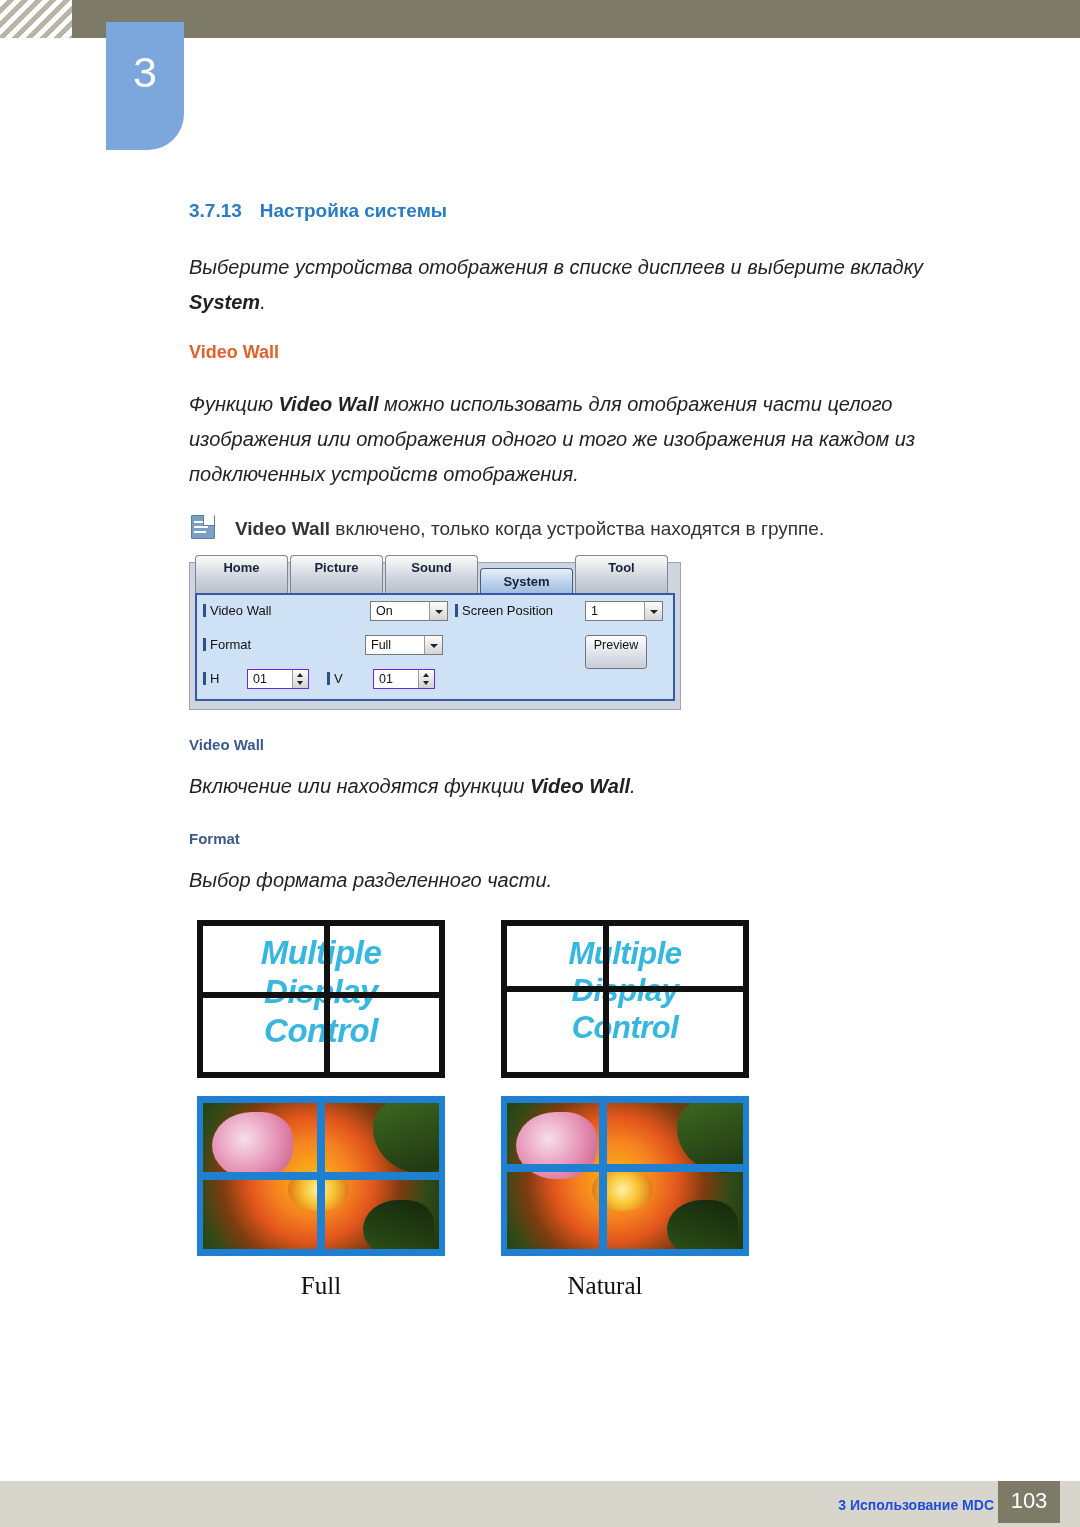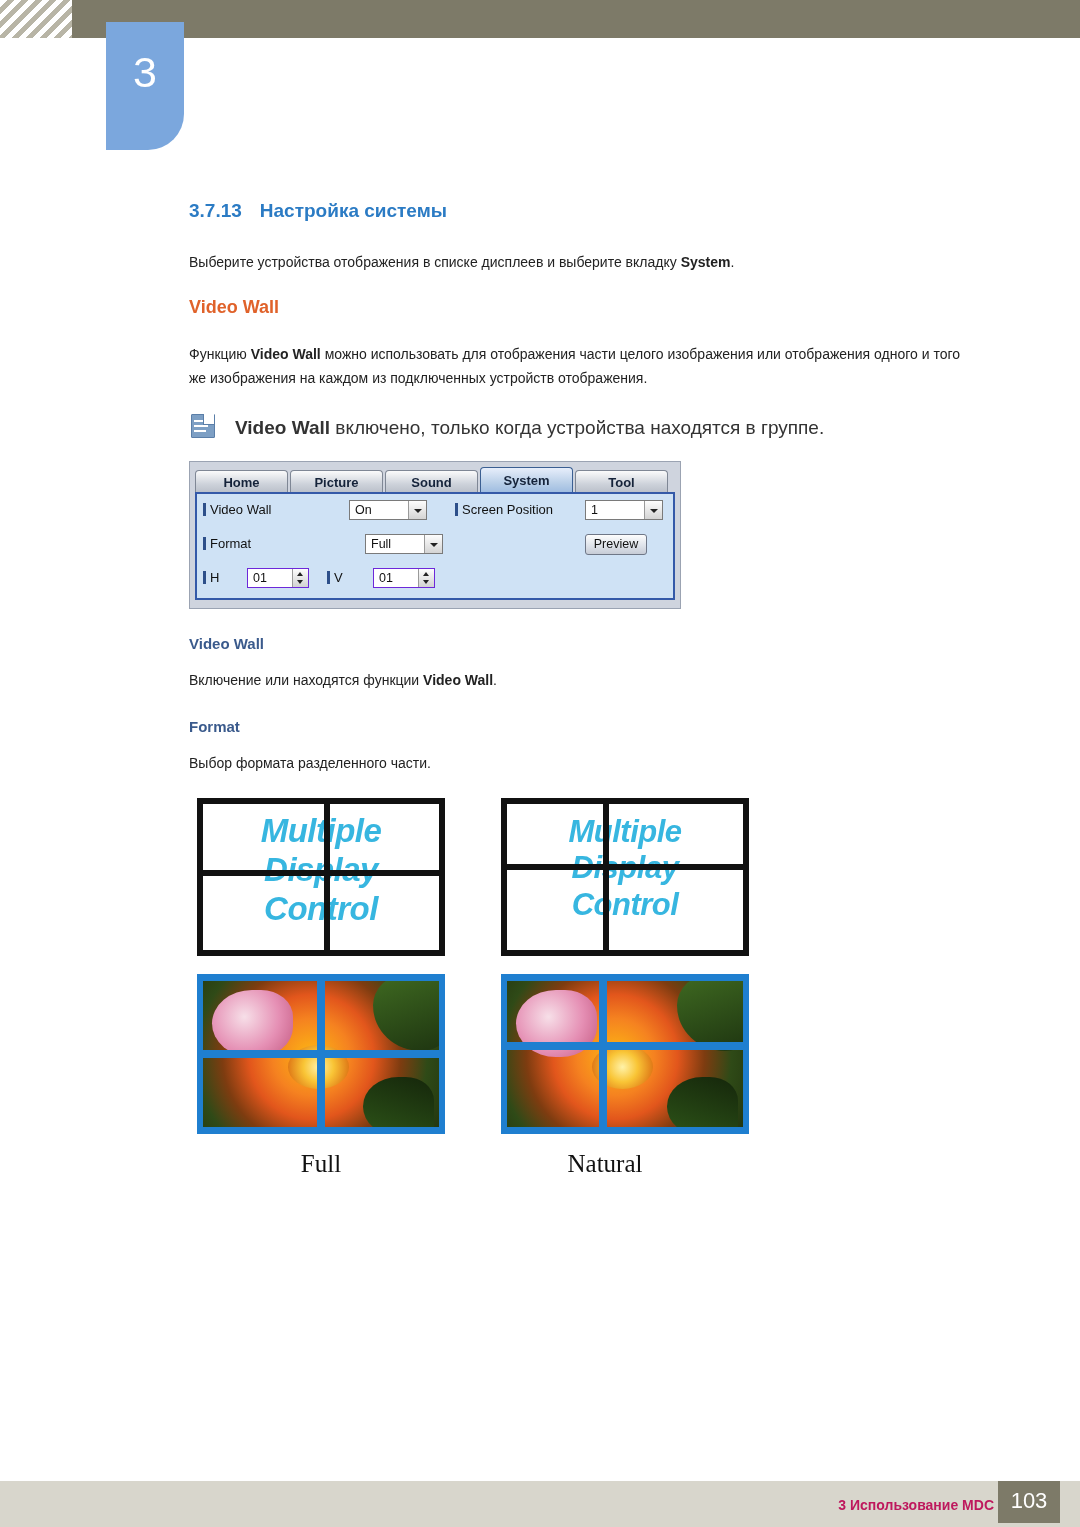--- a/index.html
+++ b/index.html
@@ -65,24 +65,25 @@
   }
   .section-heading {
     font-size: 19px;
     font-weight: bold;
     color: #2b7bc4;
     margin: 0 0 28px 0;
   }
   .section-heading .num { margin-right: 18px; }
 
   .para {
-    font-size: 14px;
+    font-size: 20px;
     color: #222222;
     line-height: 1.75;
     margin: 0 0 22px 0;
+    font-style: italic;
   }
   .para b { font-weight: bold; }
 
   .sub-heading-orange {
     font-size: 18px;
     font-weight: bold;
     color: #e0622a;
     margin: 0 0 24px 0;
   }
 
@@ -139,21 +140,21 @@
     box-sizing: border-box;
     padding: 5px;
   }
   .mdc-tabs {
     display: flex;
     height: 26px;
     align-items: flex-end;
   }
   .mdc-tab {
     width: 93px;
-    height: 23px;
+    height: 39px;
     margin-right: 2px;
     background: linear-gradient(#fbfbfb, #cdd2da 60%, #b9bfc9);
     border: 1px solid #7f8795;
     border-bottom: none;
     border-radius: 4px 4px 0 0;
     font-size: 13px;
     font-weight: bold;
     color: #15233a;
     text-align: center;
     line-height: 23px;
@@ -241,21 +242,21 @@
   }
   .mdc-spin .spin-btns::after {
     content: "";
     position: absolute;
     left: 4px; bottom: 3px;
     border-left: 3px solid transparent;
     border-right: 3px solid transparent;
     border-top: 4px solid #222;
   }
   .mdc-btn {
-    width: 62px; height: 21px;
+    width: 62px; height: 34px;
     background: linear-gradient(#fdfdfd, #dfe3ea 55%, #c7ccd6);
     border: 1px solid #6f7787;
     border-radius: 3px;
     font-size: 12.5px;
     color: #111;
     text-align: center;
     line-height: 19px;
     box-sizing: border-box;
   }
 
@@ -384,21 +385,21 @@
     position: absolute;
     left: 0; bottom: 0;
     width: 1080px; height: 46px;
     background: #d8d6cc;
   }
   .footer-text {
     position: absolute;
     right: 86px; bottom: 14px;
     font-size: 14px;
     font-weight: bold;
-    color: #be185d;
+    color: #1d4ed8;
     margin-top: 39px;
   }
   .footer-page {
     position: absolute;
     right: 20px; bottom: 4px;
     width: 62px; height: 42px;
     background: #7d7a68;
     color: #ffffff;
     font-size: 22px;
     font-weight: normal;
@@ -455,21 +456,21 @@
       <div class="mdc-tab active">System</div>
       <div class="mdc-tab">Tool</div>
     </div>
 
     <div class="mdc-panel">
 
       <div class="mdc-row" style="left:6px; top:8px;">
         <span class="mdc-label-bar"></span>
         <span class="mdc-label">Video Wall</span>
       </div>
-      <div class="mdc-row" style="left:152px; top:6px;">
+      <div class="mdc-row" style="left:173px; top:6px;">
         <div class="mdc-combo">
           <span>On</span>
           <span class="arrow"></span>
         </div>
       </div>
 
       <div class="mdc-row" style="left:258px; top:8px;">
         <span class="mdc-label-bar"></span>
         <span class="mdc-label">Screen Position</span>
       </div>

